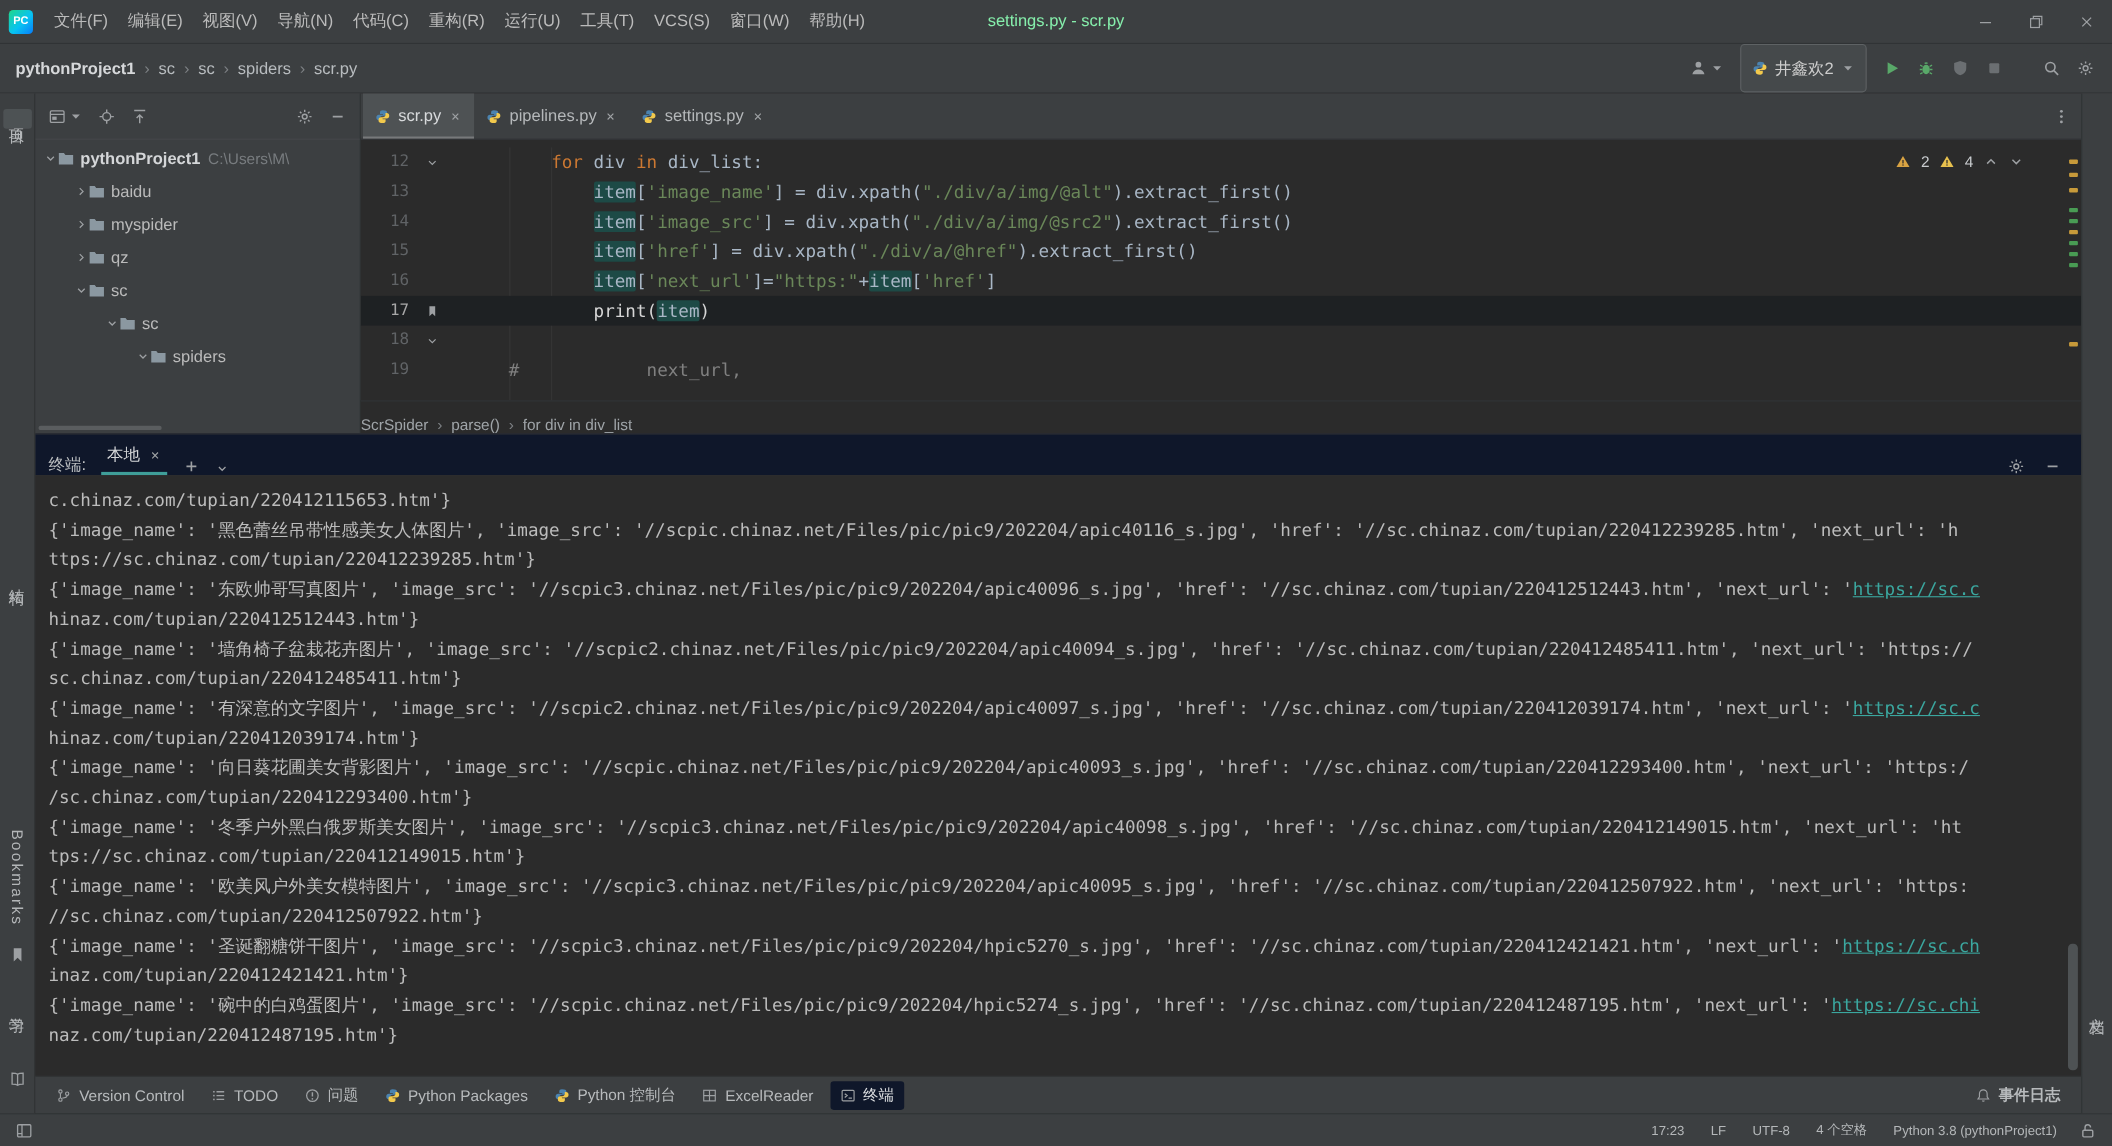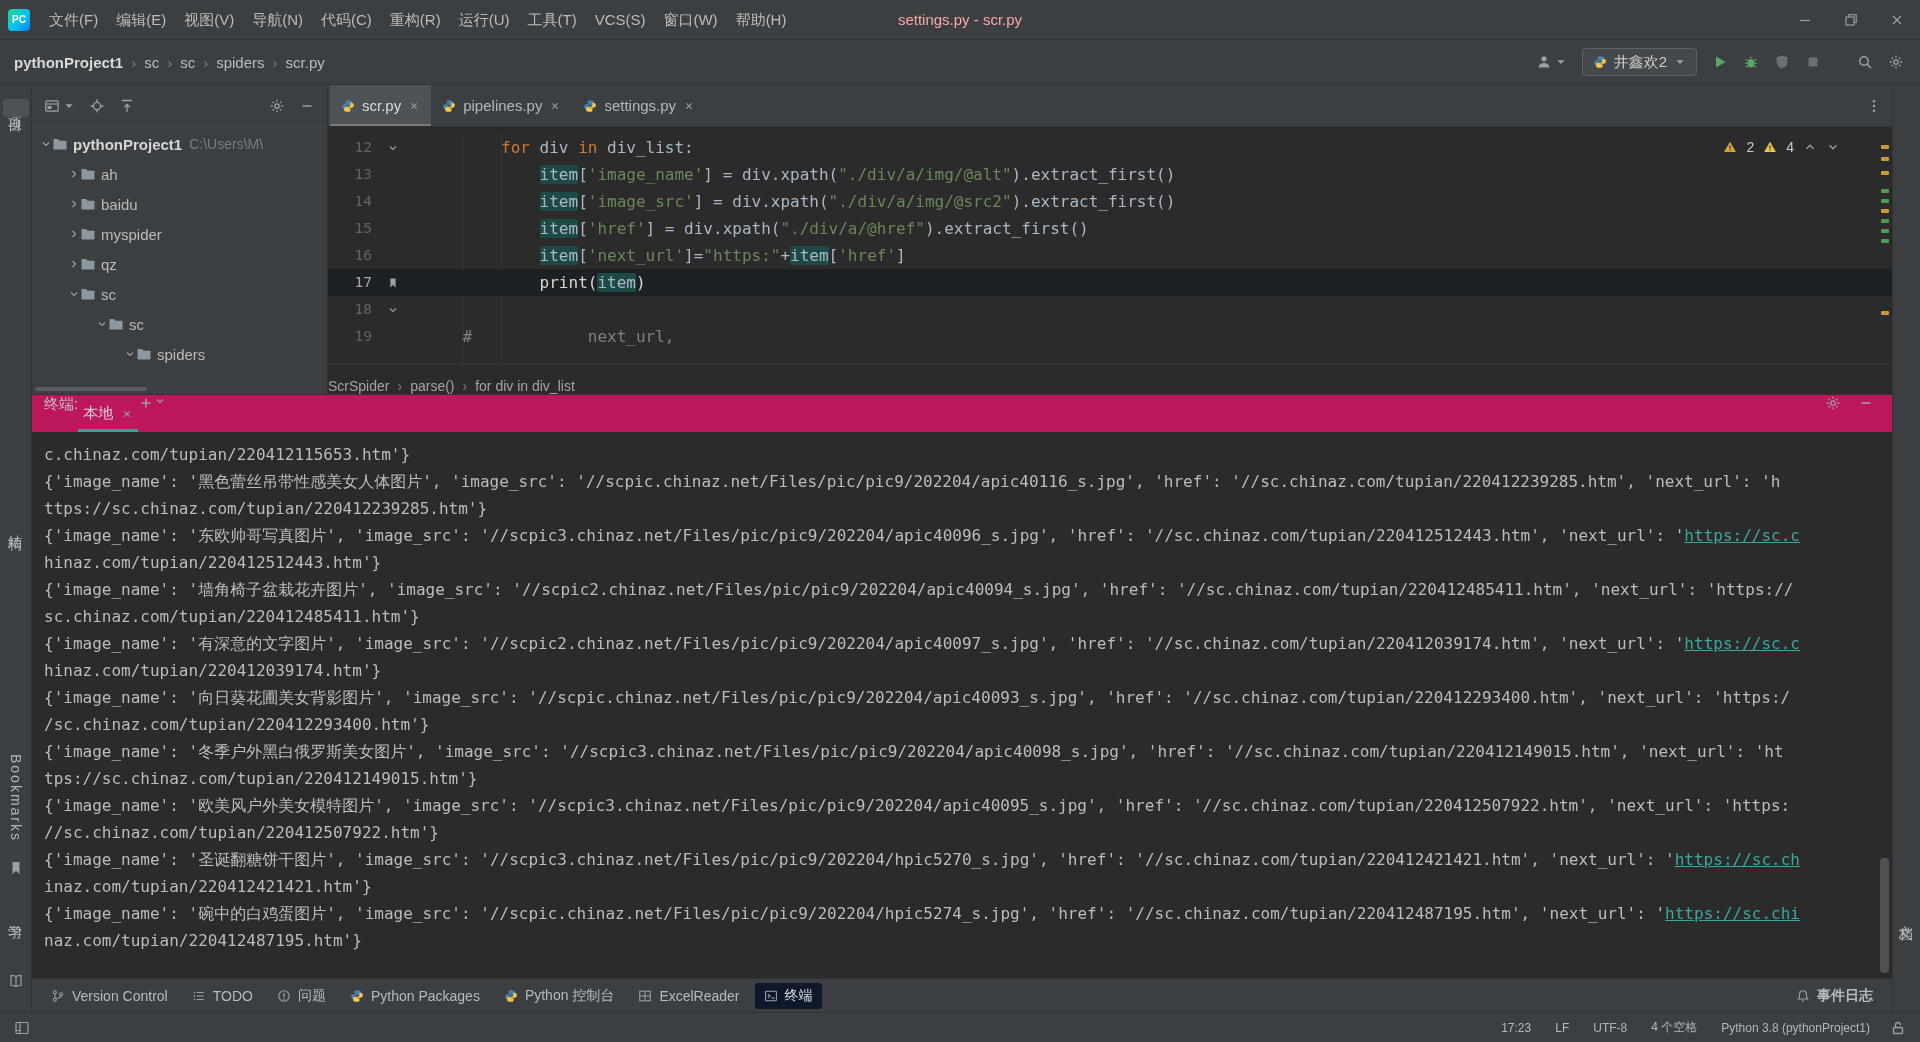--- a/index.html
+++ b/index.html
@@ -5,33 +5,33 @@
 *{margin:0;padding:0;box-sizing:border-box;}
 html,body{width:1920px;height:1042px;overflow:hidden;background:#2b2b2b;}
 body{font-family:"Liberation Sans","DejaVu Sans",sans-serif;font-size:15px;color:#bbbbbb;}
 .window{width:1920px;height:1042px;display:flex;flex-direction:column;background:#3c3f41;}
 
 
 .titlebar{flex:0 0 40px;display:flex;align-items:center;background:#3c3f41;border-bottom:1px solid #303335;position:relative;}
 .logo{width:22px;height:22px;border-radius:4px;margin:0 10px 0 8px;background:linear-gradient(135deg,#21d789,#07c3f2 55%,#087cfa);display:flex;align-items:center;justify-content:center;font-weight:bold;font-size:10px;color:#fff;flex:0 0 22px;}
 .menus{display:flex;align-items:flex-start;height:100%;}
 .menu-item{padding:0 9px;line-height:39px;color:#bbbbbb;white-space:nowrap;}
-.win-title{position:absolute;left:50%;transform:translateX(-50%);color:#fca5a5;}
+.win-title{position:absolute;left:50%;transform:translateX(-50%);color:#86efac;}
 .win-controls{margin-left:auto;display:flex;height:100%;}
 .wbtn{width:46px;display:flex;align-items:center;justify-content:center;color:#b0b3b5;}
 
 
 .navbar{flex:0 0 45px;display:flex;align-items:center;background:#3c3f41;border-bottom:1px solid #303335;padding:0 16px 0 14px;}
 .crumbs{display:flex;align-items:center;}
 .crumb{color:#b8bcbf;white-space:nowrap;}
 .crumb.root{font-weight:bold;color:#d6d8da;}
 .crumb-sep{color:#7d8084;margin:0 8px;}
 .nav-actions{margin-left:auto;display:flex;align-items:center;gap:15px;}
 .nav-user{display:flex;align-items:center;gap:3px;}
-.chip{display:flex;align-items:center;gap:7px;height:28px;padding:0 10px;border:1px solid #5e6264;border-radius:4px;background:#45494b;color:#cccccc;}
+.chip{display:flex;align-items:center;gap:7px;height:44px;padding:0 10px;border:1px solid #5e6264;border-radius:4px;background:#45494b;color:#cccccc;}
 
 
 .main{flex:1;display:flex;min-height:0;}
 .strip{flex:0 0 32px;width:32px;background:#3c3f41;position:relative;}
 .strip.left{border-right:1px solid #303335;}
 .strip.right{flex:0 0 28px;width:28px;border-left:1px solid #303335;}
 .vlabel{position:absolute;left:50%;transform:translateX(-50%);writing-mode:vertical-rl;font-size:14px;color:#b3b6b8;letter-spacing:2px;padding:7px 4px;white-space:nowrap;}
 .vlabel.active{background:#4d5254;border-radius:3px;}
 .strip-icon{position:absolute;left:50%;transform:translateX(-50%);}
 .center{flex:1;display:flex;flex-direction:column;min-width:0;}
@@ -67,21 +67,21 @@
 .code-text{white-space:pre;padding-left:18px;}
 .c-p{color:#a9b7c6;}.c-kw{color:#cc7832;}.c-str{color:#6a8759;}.c-com{color:#808080;}.c-fn{color:#d6d6d6;}
 .c-hl{background:#1d4a46;border-radius:2px;}
 .inspections{position:absolute;top:12px;right:52px;display:flex;align-items:center;gap:9px;color:#c9cccf;font-size:14px;font-family:"Liberation Sans",sans-serif;}
 .stripe{position:absolute;top:0;right:0;bottom:0;width:14px;}
 .smark{position:absolute;right:3px;width:8px;height:4px;border-radius:1px;}
 .ecrumbs{flex:0 0 30px;display:flex;align-items:flex-end;background:#2b2b2b;border-top:1px solid #313437;font-size:14px;}
 .ecrumb{color:#9fa4a8;}
 
 
-.term-header{flex:0 0 37px;background:#be185d;display:flex;align-items:flex-start;padding:0 12px;gap:0;border-top:1px solid #303335;}
+.term-header{flex:0 0 37px;background:#0f172a;display:flex;align-items:flex-end;padding:0 12px;gap:14px;border-top:1px solid #303335;}
 .term-title{color:#bcbfc1;}
 .term-tab{position:relative;height:37px;display:flex;align-items:center;gap:8px;color:#d3d5d7;padding:0 5px;}
 .term-tab::after{content:"";position:absolute;left:0;right:0;bottom:0;height:3px;background:#3f9e99;}
 .term-actions{margin-left:auto;display:flex;gap:17px;padding-right:6px;}
 .term-out{flex:1;background:#2b2b2b;position:relative;overflow:hidden;padding:9px 24px 0 12px;font-family:"DejaVu Sans Mono",monospace;font-size:16px;color:#bcbcbc;}
 .term-line{white-space:pre;height:27px;line-height:27px;}
 .link{color:#3ba79f;text-decoration:underline;}
 .vthumb{position:absolute;right:3px;top:78%;height:21%;width:9px;border-radius:4px;background:#4e5254;}
 
 
@@ -293,33 +293,20 @@
                     <path d="M4 6l4 4 4-4" stroke="currentColor" stroke-width="1.5"></path>
                   </svg>
                 </span>
                 <span class="ic">
                   <svg viewBox="0 0 16 16">
                     <path d="M1.5 3h4.6l1.4 1.8h7V13.5H1.5z" fill="#8b98a1"></path>
                   </svg>
                 </span>
                 <span class="tree-label bold">pythonProject1</span>
                 <span class="tree-path">C:\Users\M\</span>
-              </div>
-              <div class="tree-row" style="padding-left: 36px;">
-                <span class="ic tiny">
-                  <svg viewBox="0 0 16 16" fill="none">
-                    <path d="M6 4l4 4-4 4" stroke="currentColor" stroke-width="1.5"></path>
-                  </svg>
-                </span>
-                <span class="ic">
-                  <svg viewBox="0 0 16 16">
-                    <path d="M1.5 3h4.6l1.4 1.8h7V13.5H1.5z" fill="#8b98a1"></path>
-                  </svg>
-                </span>
-                <span class="tree-label">ah</span>
               </div>
               <div class="tree-row" style="padding-left: 36px;">
                 <span class="ic tiny">
                   <svg viewBox="0 0 16 16" fill="none">
                     <path d="M6 4l4 4-4 4" stroke="currentColor" stroke-width="1.5"></path>
                   </svg>
                 </span>
                 <span class="ic">
                   <svg viewBox="0 0 16 16">
                     <path d="M1.5 3h4.6l1.4 1.8h7V13.5H1.5z" fill="#8b98a1"></path>

